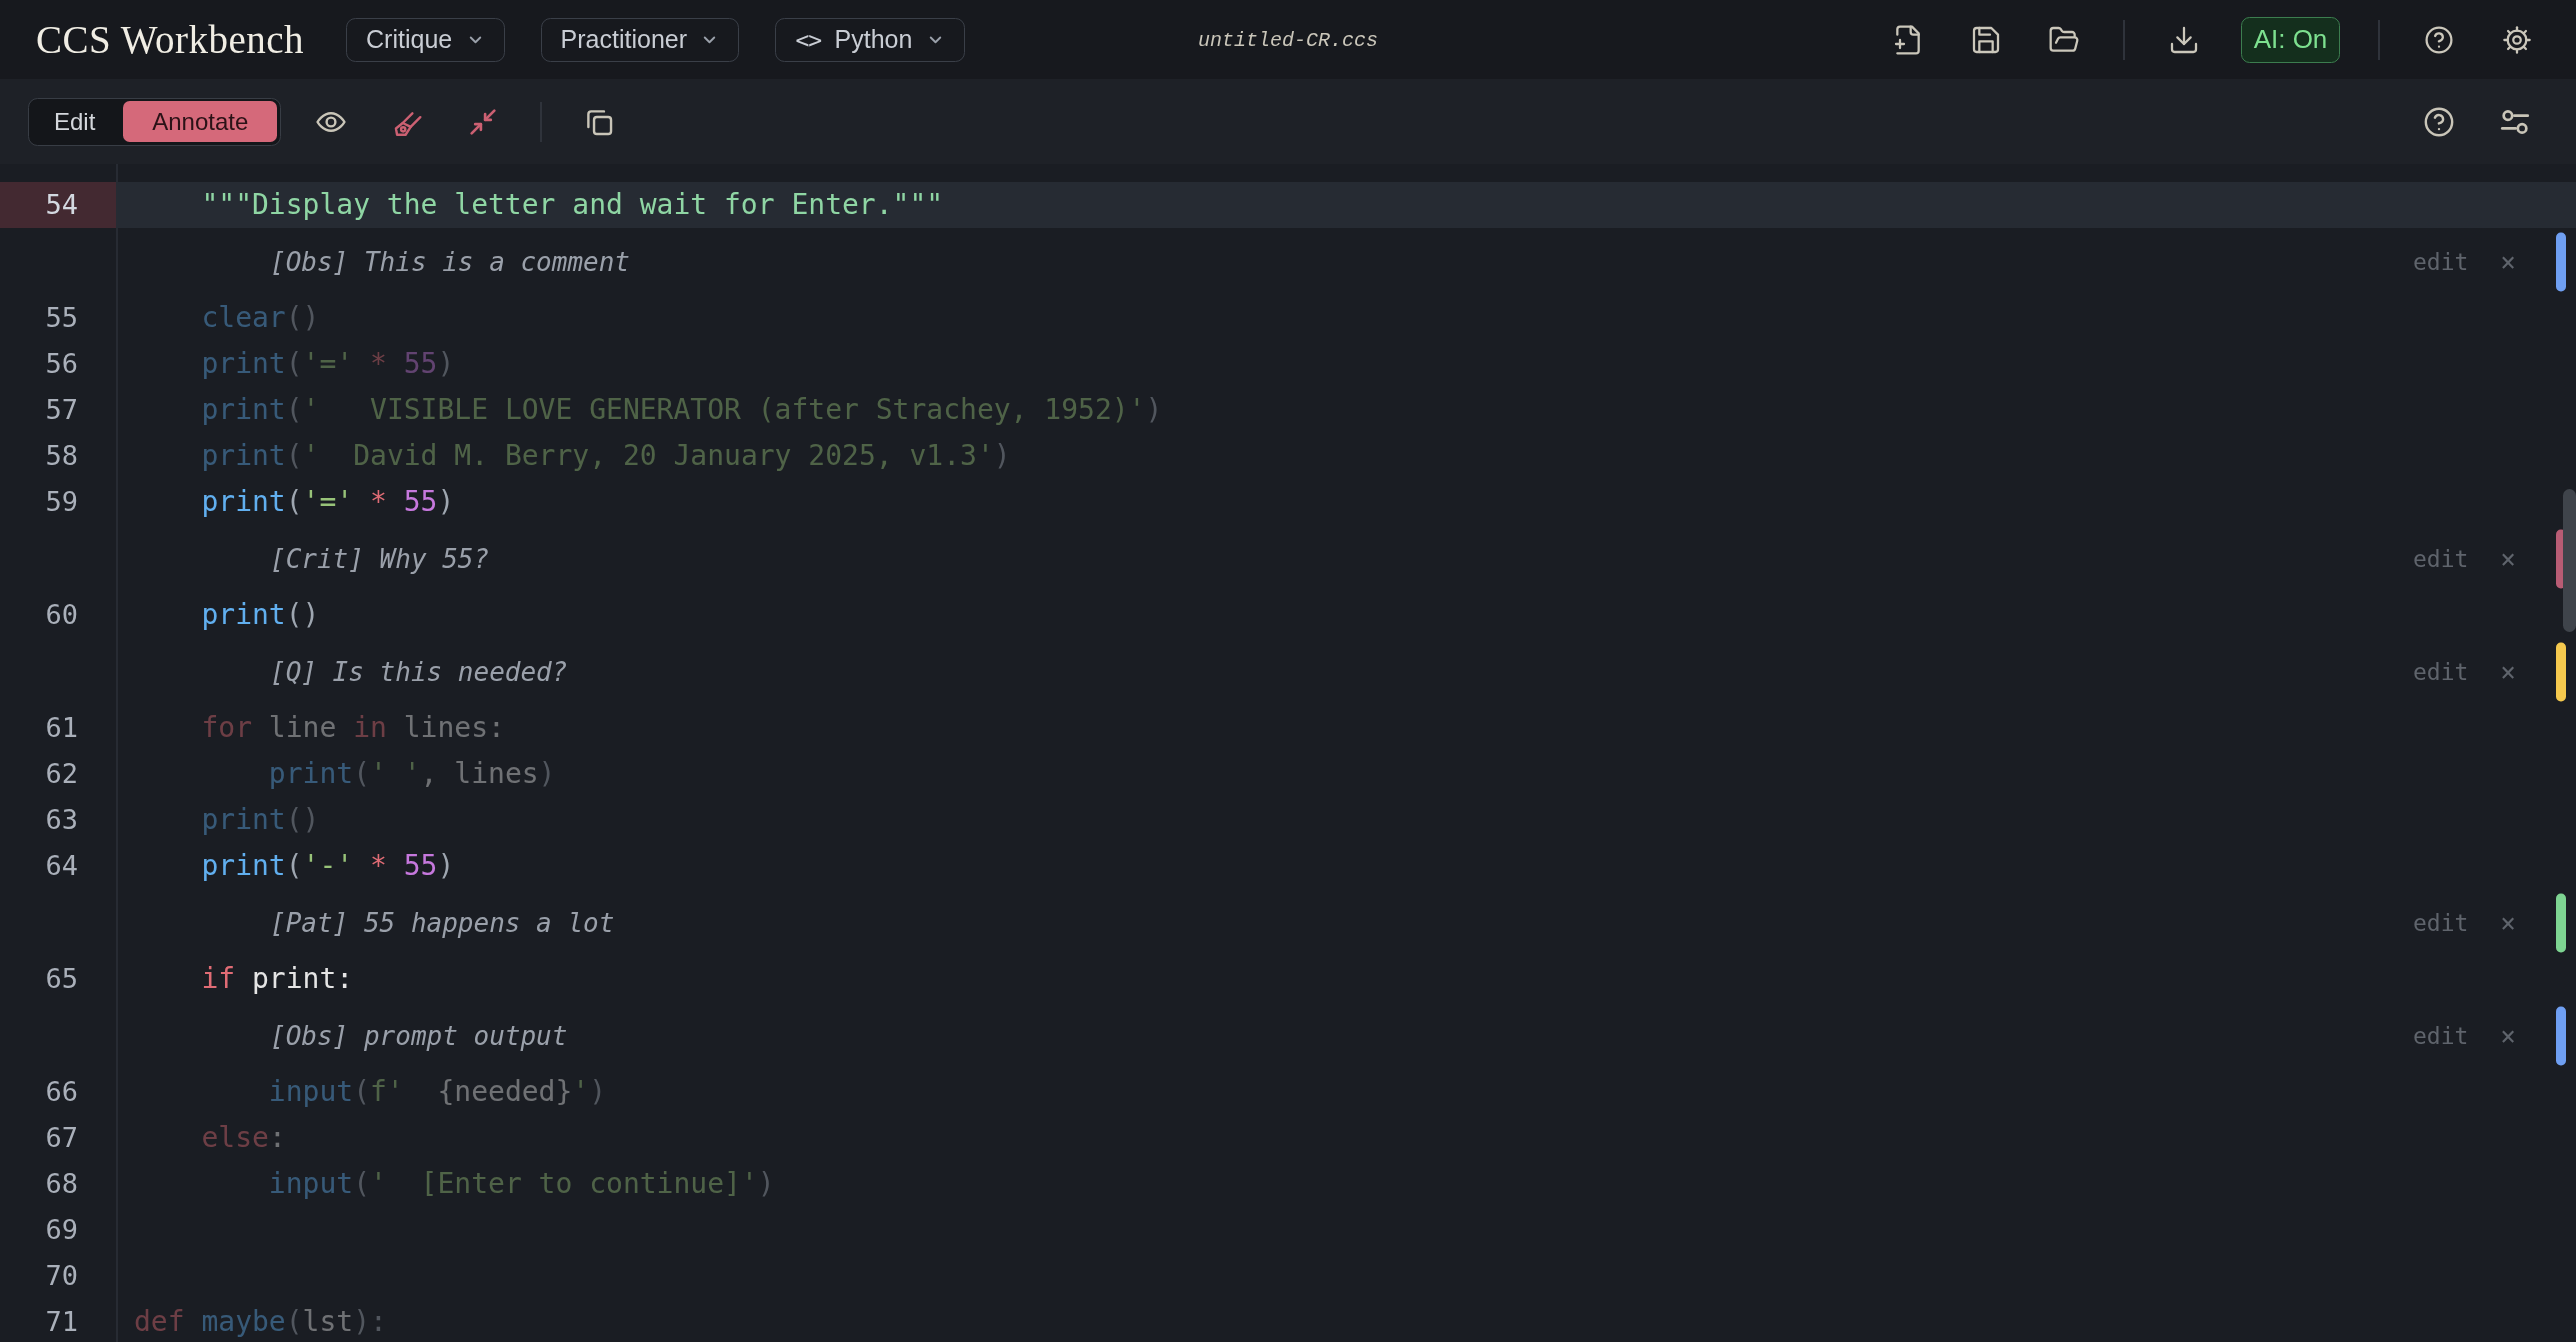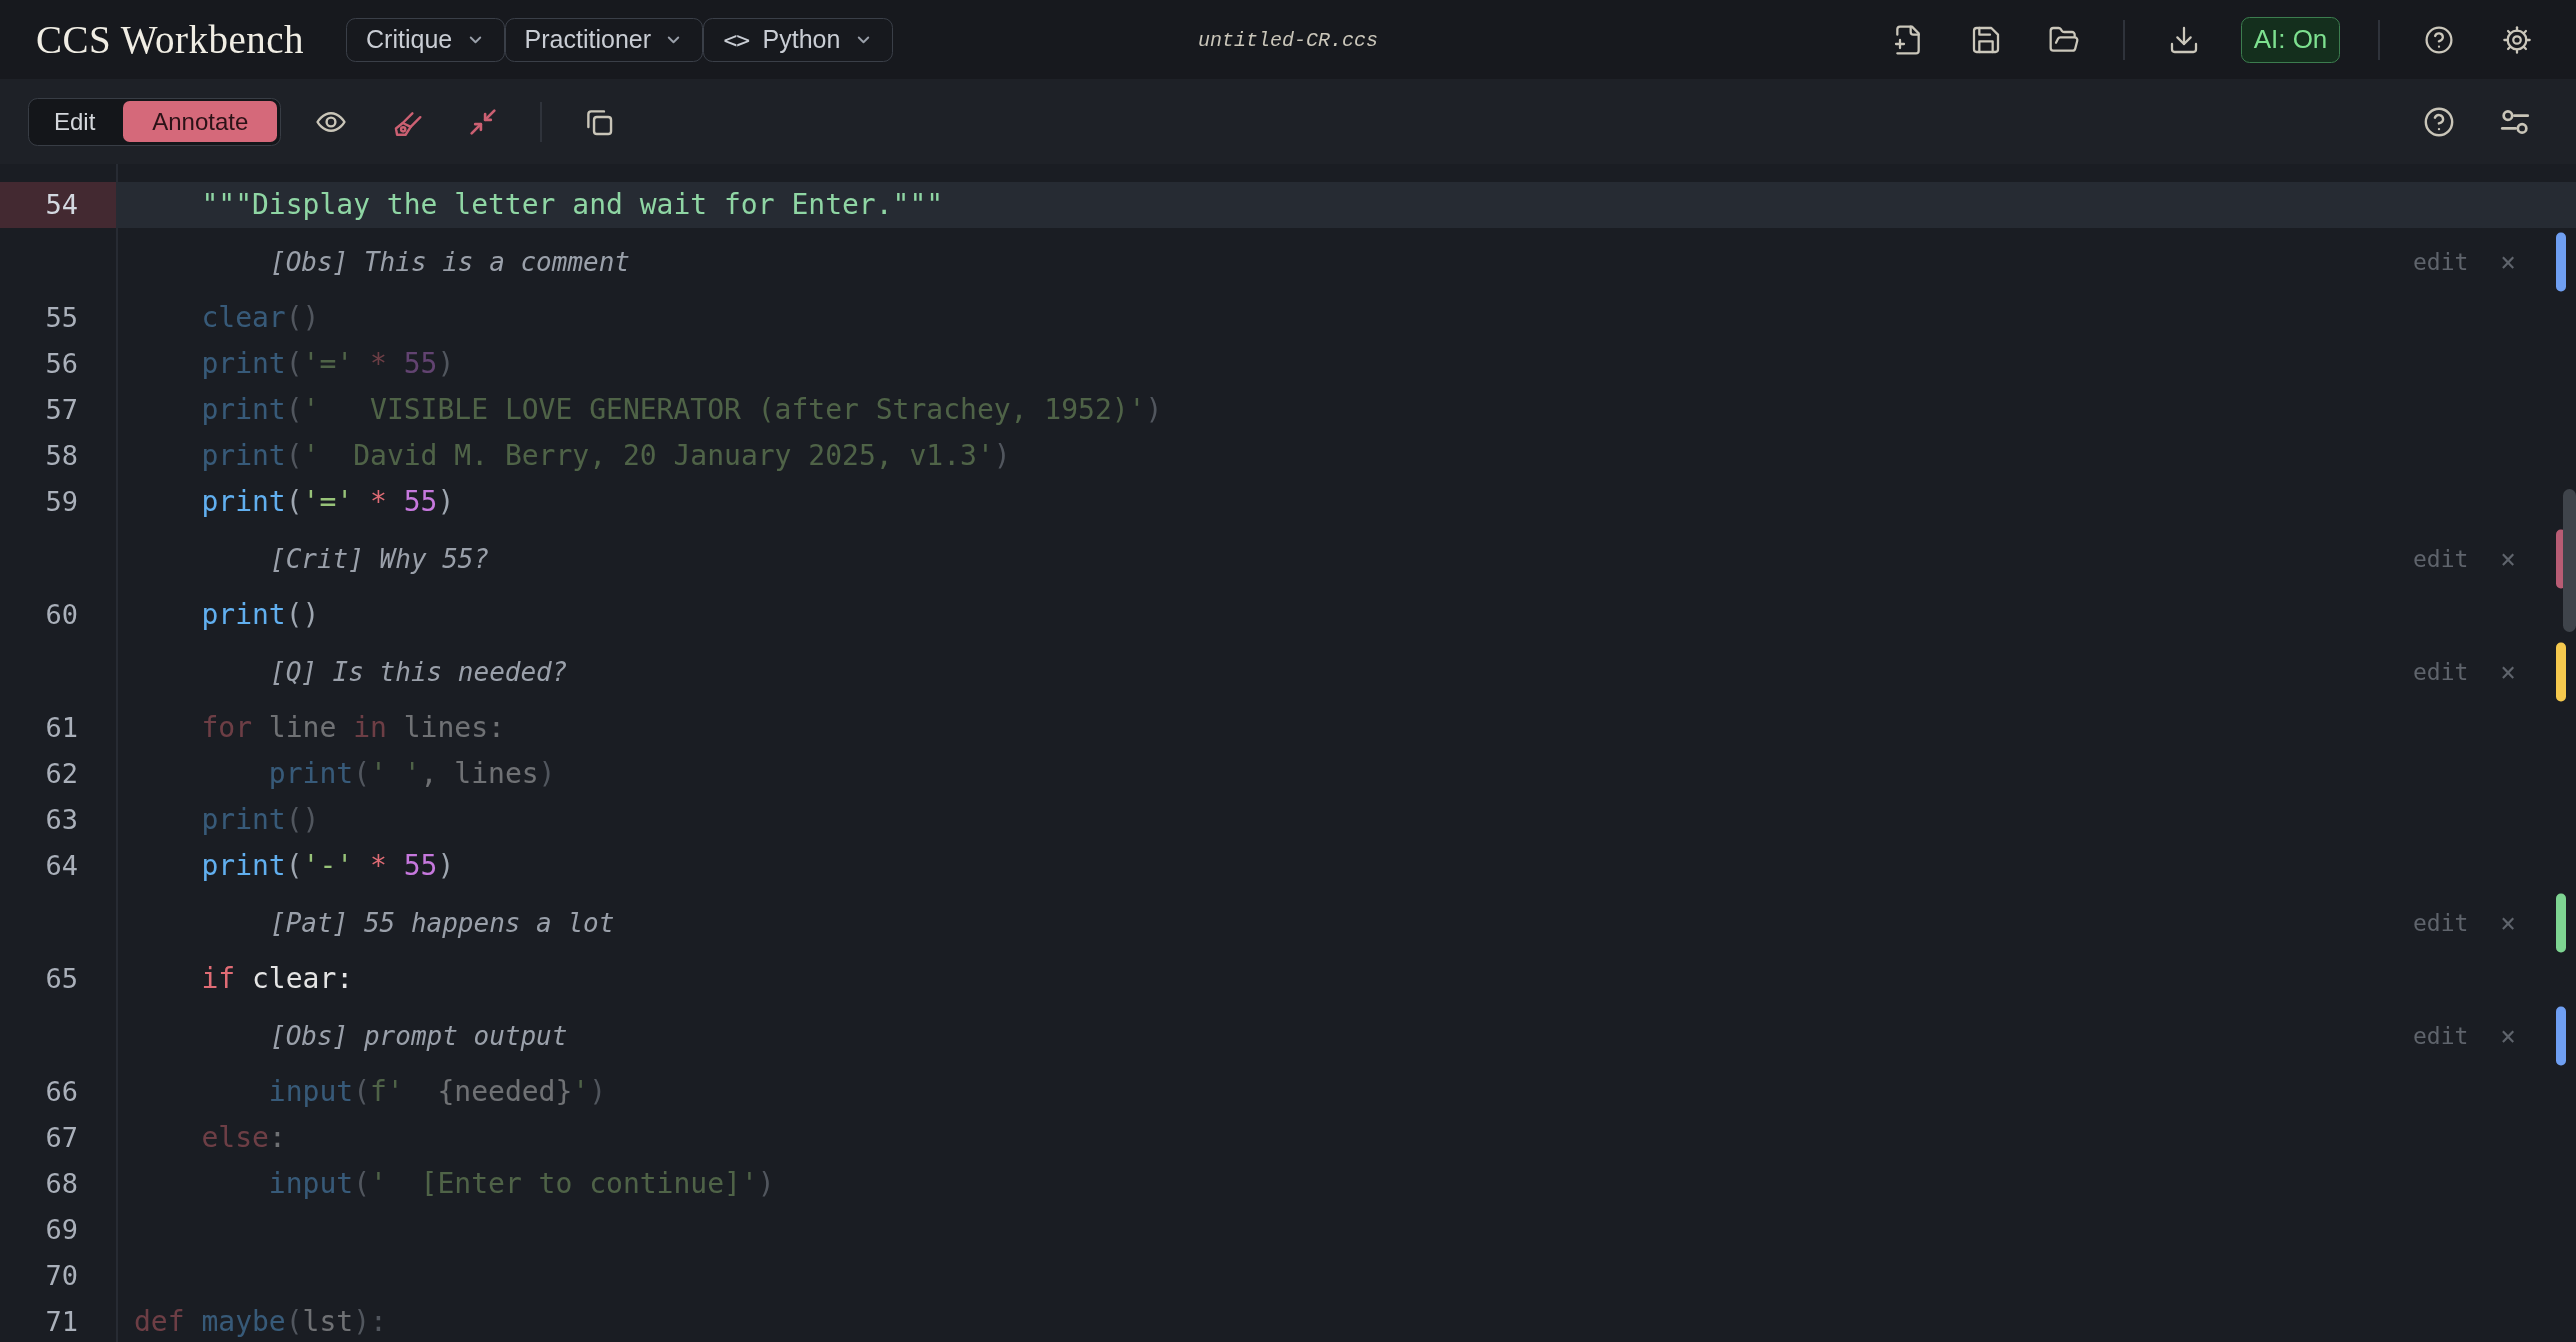--- a/index.html
+++ b/index.html
@@ -4,21 +4,21 @@
 <style>
   * { margin:0; padding:0; box-sizing:border-box; }
   html,body { width:2576px; height:1342px; overflow:hidden; background:#1a1d23;
               font-family:"Liberation Sans", sans-serif; }
 
   
   .topbar { position:relative; height:79px; background:#17191e; display:flex; align-items:center;
             padding:0 38px 0 36px; }
   .app-title { font-family:"Liberation Serif", serif; font-size:39px; color:#f0ede4;
                letter-spacing:0.5px; margin-right:42px; white-space:nowrap; }
-  .dd-group { display:flex; align-items:center; }
+  .dd-group { display:flex; gap:36px; align-items:center; }
   .dropdown { display:flex; align-items:center; gap:13.4px; height:44px; padding:0 19px;
               border:1.9px solid #3a3f48; border-radius:9.5px; color:#c9cdd4; font-size:25px;
               background:transparent; cursor:pointer; white-space:nowrap; }
   .dd-prefix { font-family:"DejaVu Sans Mono", monospace; font-size:23px; color:#c9cdd4; letter-spacing:-1px; }
   .chev svg { display:block; }
   .filename { position:absolute; left:50%; top:50%; transform:translate(-50%,-50%);
               font-family:Liberation Mono, monospace; font-style:italic; font-size:20px;
               color:#cac6ba; }
   .topbar-right { margin-left:auto; display:flex; align-items:center; gap:36px; }
   .iconbtn { width:42px; height:42px; display:flex; align-items:center; justify-content:center;
@@ -291,21 +291,21 @@
         <div class="codeline"><span class="tok-plain">    </span><span class="tok-fn">print</span><span class="tok-punc">(</span><span class="tok-str">'-'</span><span class="tok-plain"> </span><span class="tok-op">*</span><span class="tok-plain"> </span><span class="tok-num">55</span><span class="tok-punc">)</span></div>
       </div>
       <div class="row note">
         <div class="note-label">[Pat] 55 happens a lot</div>
         <div class="note-edit">edit</div>
         <div class="note-close">×</div>
         <div class="note-marker" style="background: rgb(126, 212, 146);"></div>
       </div>
       <div class="row code">
         <div class="numcell">65</div>
-        <div class="codeline"><span class="tok-plain">    </span><span class="tok-kw">if</span><span class="tok-plain"> clear:</span></div>
+        <div class="codeline"><span class="tok-plain">    </span><span class="tok-kw">if</span><span class="tok-plain"> print:</span></div>
       </div>
       <div class="row note">
         <div class="note-label">[Obs] prompt output</div>
         <div class="note-edit">edit</div>
         <div class="note-close">×</div>
         <div class="note-marker" style="background: rgb(111, 159, 242);"></div>
       </div>
       <div class="row code">
         <div class="numcell">66</div>
         <div class="codeline dim"><span class="tok-plain">        </span><span class="tok-fn">input</span><span class="tok-punc">(</span><span class="tok-str">f'  </span><span class="tok-plain">{needed}</span><span class="tok-str">'</span><span class="tok-punc">)</span></div>

